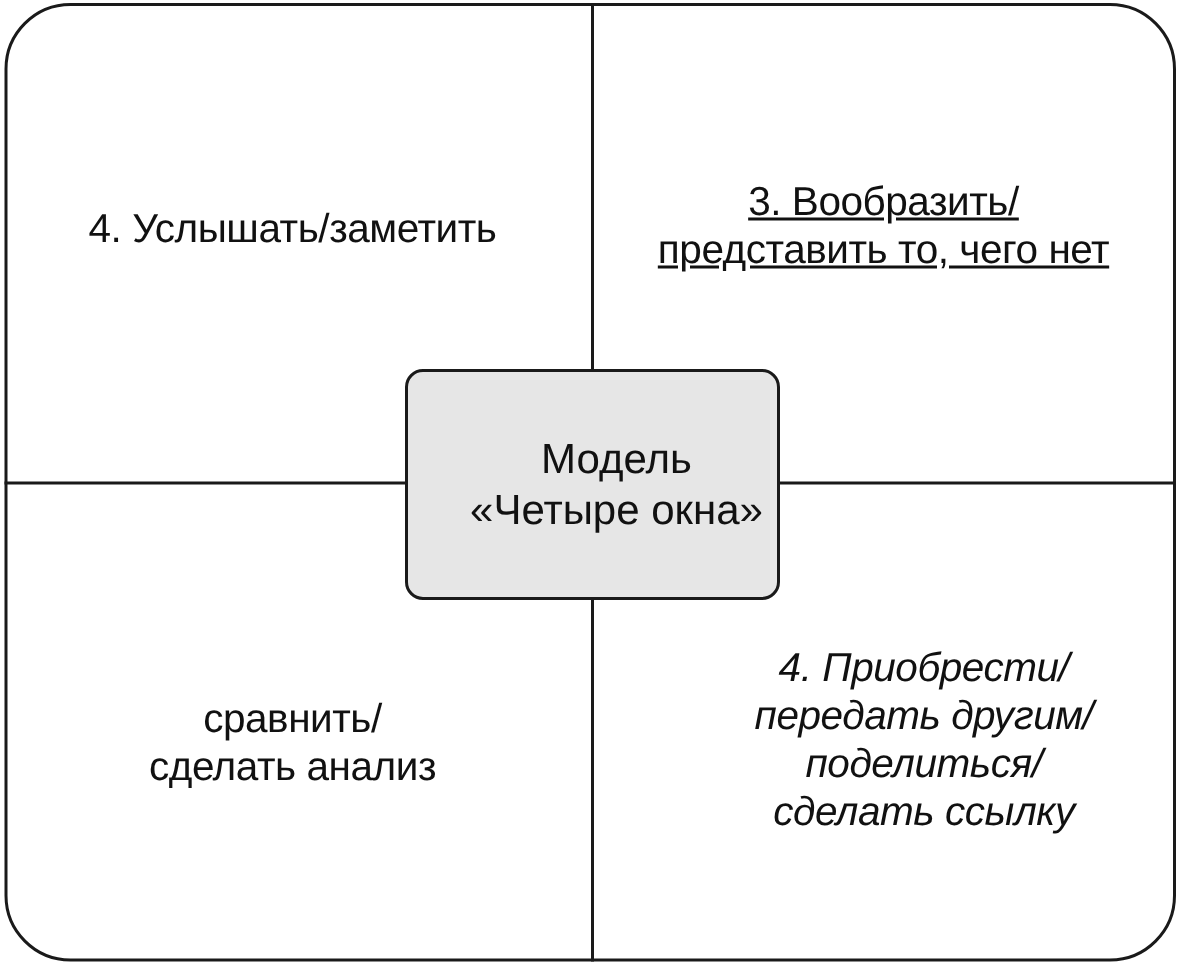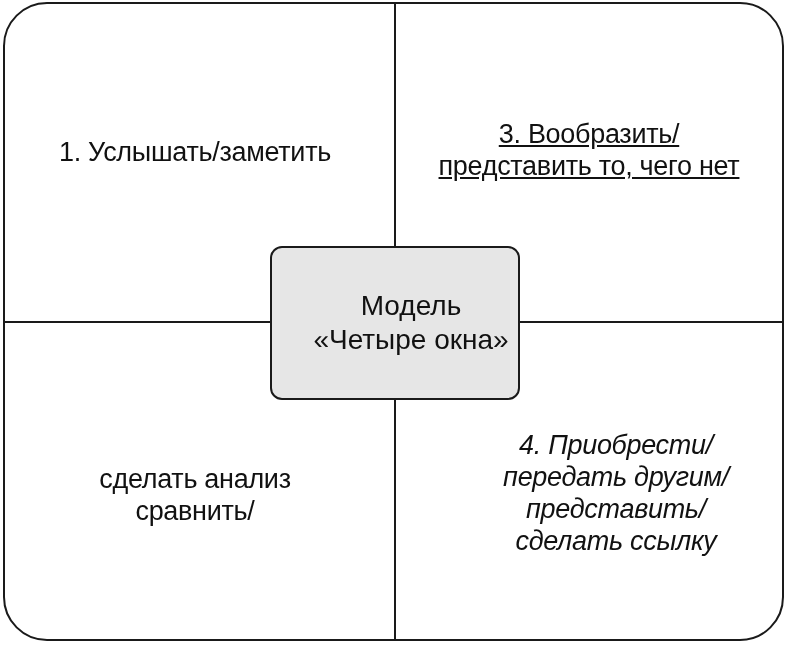--- a/index.html
+++ b/index.html
@@ -80,36 +80,36 @@
     .center-box span { display: block; white-space: nowrap; }
   </style>
 </head>
 <body>
 
 <div class="frame"></div>
 <div class="vline"></div>
 <div class="hline"></div>
 
 <div class="quad q1">
-  <span>1. Услышать/заметить</span>
+  <span>4. Услышать/заметить</span>
 </div>
 
 <div class="quad q3">
   <span>3. Вообразить/</span>
   <span>представить то, чего нет</span>
 </div>
 
 <div class="quad q2">
+  <span>сравнить/</span>
   <span>сделать анализ</span>
-  <span>сравнить/</span>
 </div>
 
 <div class="quad q4">
   <span>4. Приобрести/</span>
   <span>передать другим/</span>
-  <span>представить/</span>
+  <span>поделиться/</span>
   <span>сделать ссылку</span>
 </div>
 
 <div class="center-box">
   <span>Модель</span>
   <span>«Четыре окна»</span>
 </div>
 
 </body></html>

